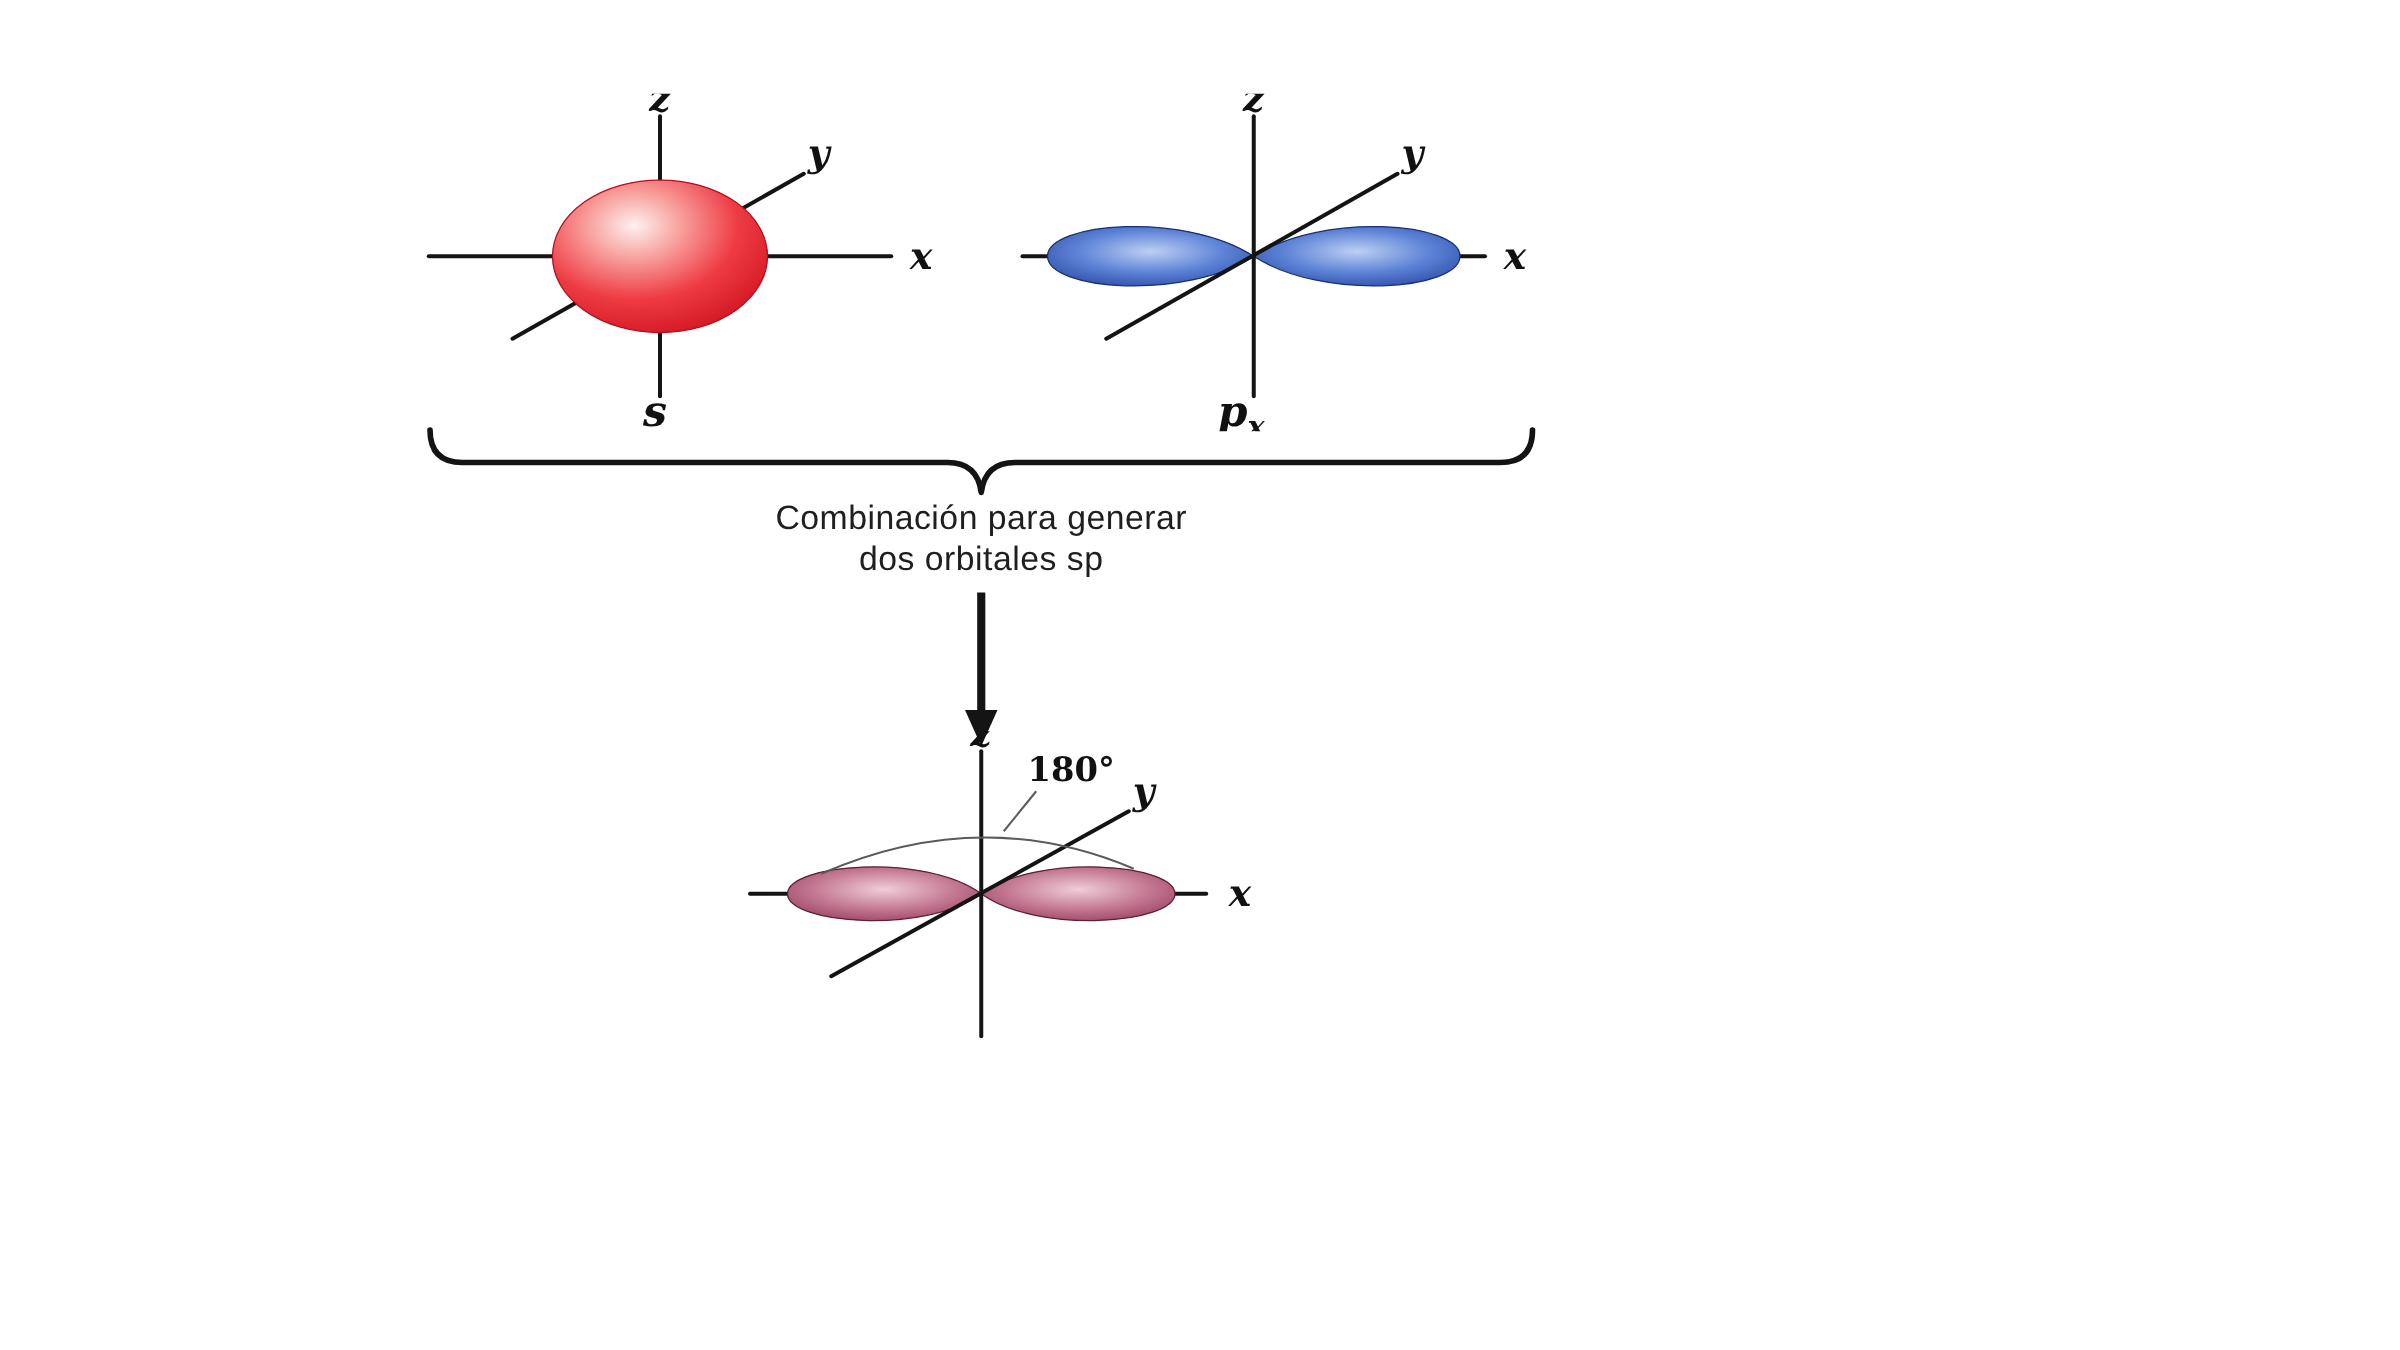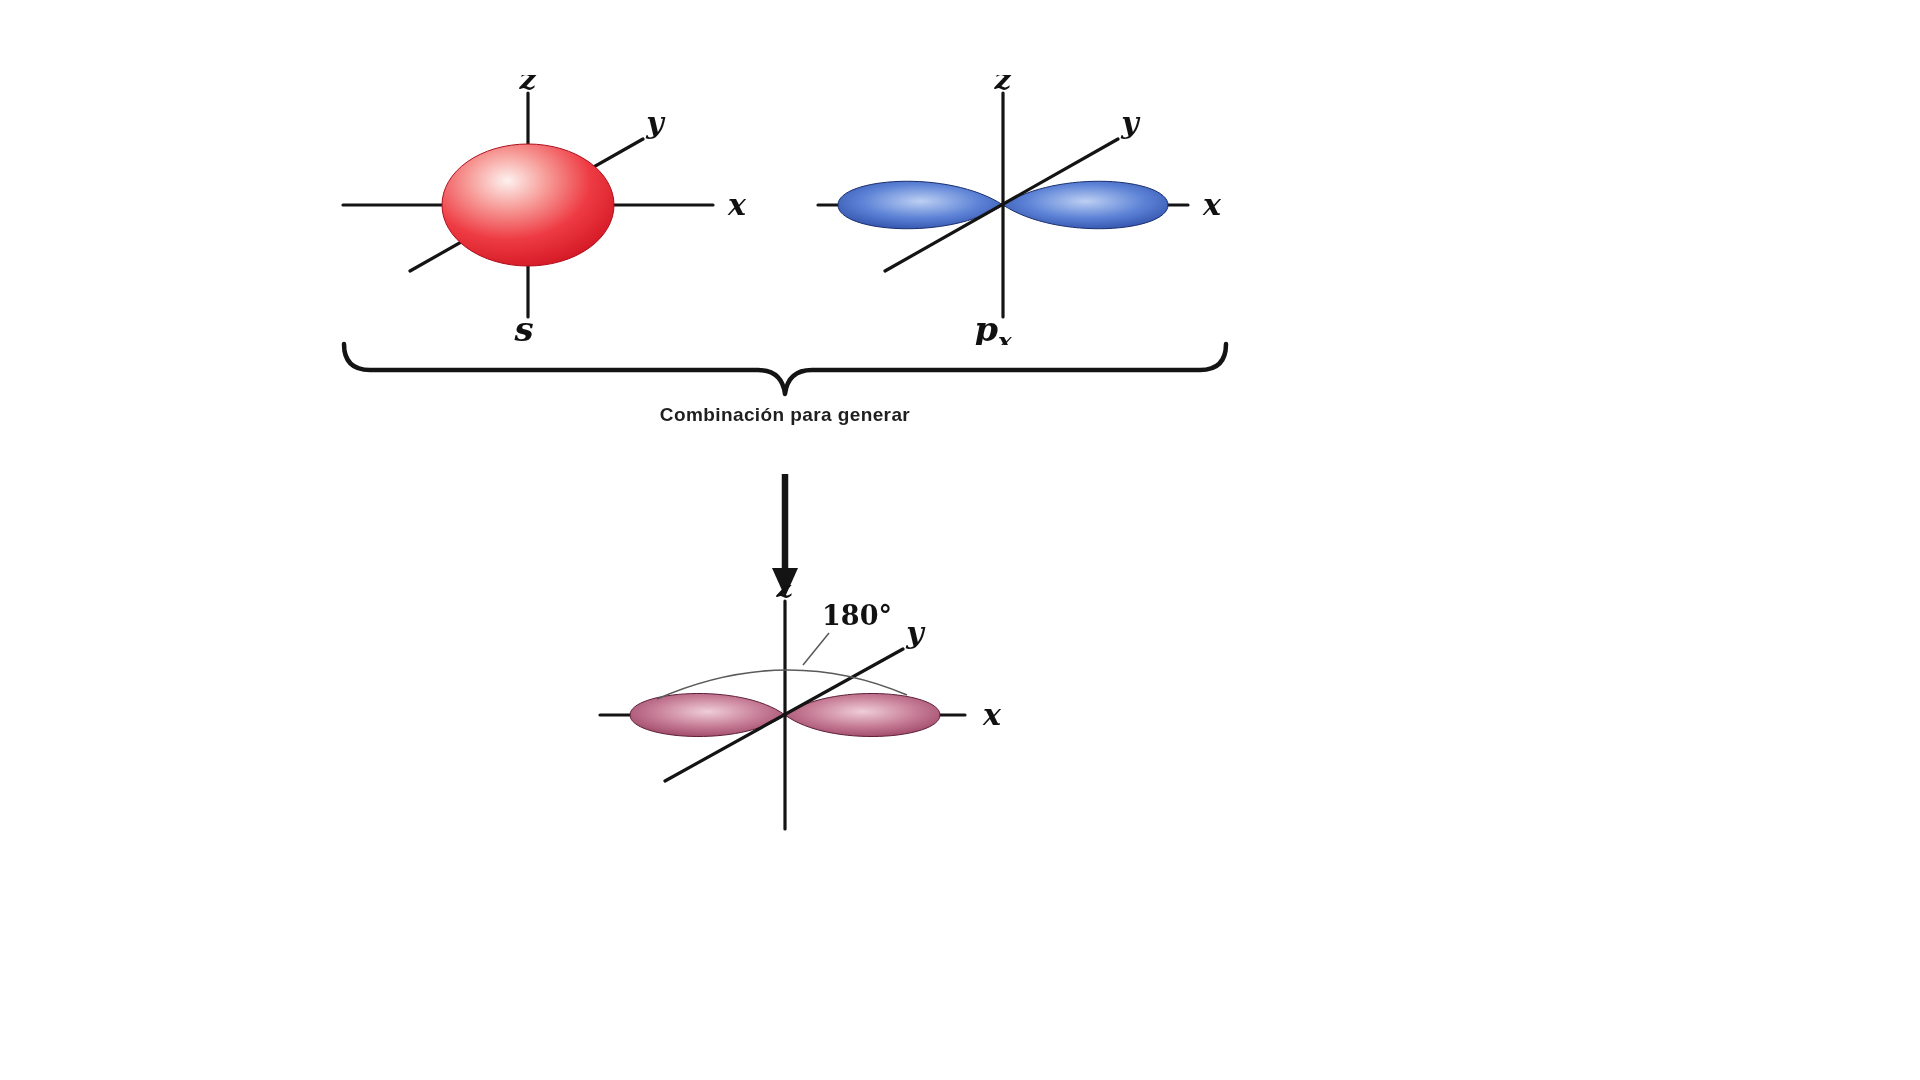--- a/index.html
+++ b/index.html
@@ -8,21 +8,21 @@
   .abs{position:absolute;}
   .axis{stroke:#141414;stroke-width:3.2;stroke-linecap:round;}
   .thin{stroke:#5a5a5a;stroke-width:1.6;fill:none;}
   .axis-label{font-family:"DejaVu Serif",serif;font-style:italic;font-weight:700;
               font-size:30px;fill:#111;}
   .orbital-label{font-family:"DejaVu Serif",serif;font-style:italic;font-weight:700;
                  font-size:34px;fill:#111;}
   .sub-label{font-size:23px;}
   .angle-label{font-family:"DejaVu Serif",serif;font-weight:700;font-size:27px;fill:#111;}
   .caption-box{left:385px;top:398px;width:800px;text-align:center;color:#1f1f1f;}
-  .caption-line{font-weight:700;font-size:19px;line-height:33px;letter-spacing:.4px;}
+  .caption-line{font-weight:400;font-size:27px;line-height:33px;letter-spacing:.4px;}
 </style>
 </head>
 <body>
 
 <div id="canvas">
 
   <svg class="abs" style="left:328px;top:75px;" width="430" height="270" viewBox="0 0 430 270">
     <defs>
       <radialGradient id="gradS" cx="0.38" cy="0.30" r="0.78">
         <stop offset="0" stop-color="#fdf1ef"></stop>
@@ -59,20 +59,21 @@
     <text class="axis-label" x="400" y="140" text-anchor="start">x</text>
     <text class="orbital-label" x="190" y="266" text-anchor="middle"><tspan>p</tspan><tspan class="sub-label" dy="8">x</tspan></text>
   </svg>
 
   <svg class="abs" style="left:330px;top:338px;" width="910" height="64" viewBox="0 0 910 64">
     <path d="M14,6 Q14,32 40,32 L428,32 Q452,32 455,56 Q458,32 482,32 L870,32 Q896,32 896,6" fill="none" stroke="#141414" stroke-width="4.5" stroke-linecap="round" stroke-linejoin="round"></path>
   </svg>
 
   <div class="abs caption-box">
     <div class="caption-line">Combinación para generar</div>
+    <div class="caption-line">dos orbitales sp</div>
   </div>
 
   <svg class="abs" style="left:763px;top:470px;" width="44" height="130" viewBox="0 0 44 130">
     <line x1="22" y1="4" x2="22" y2="100" stroke="#141414" stroke-width="6.5"></line>
     <polygon points="9,98 35,98 22,127" fill="#141414"></polygon>
   </svg>
 
   <svg class="abs" style="left:585px;top:585px;" width="430" height="270" viewBox="0 0 430 270">
     <defs>
       <radialGradient id="gradSp" cx="0.5" cy="0.42" r="0.72">

